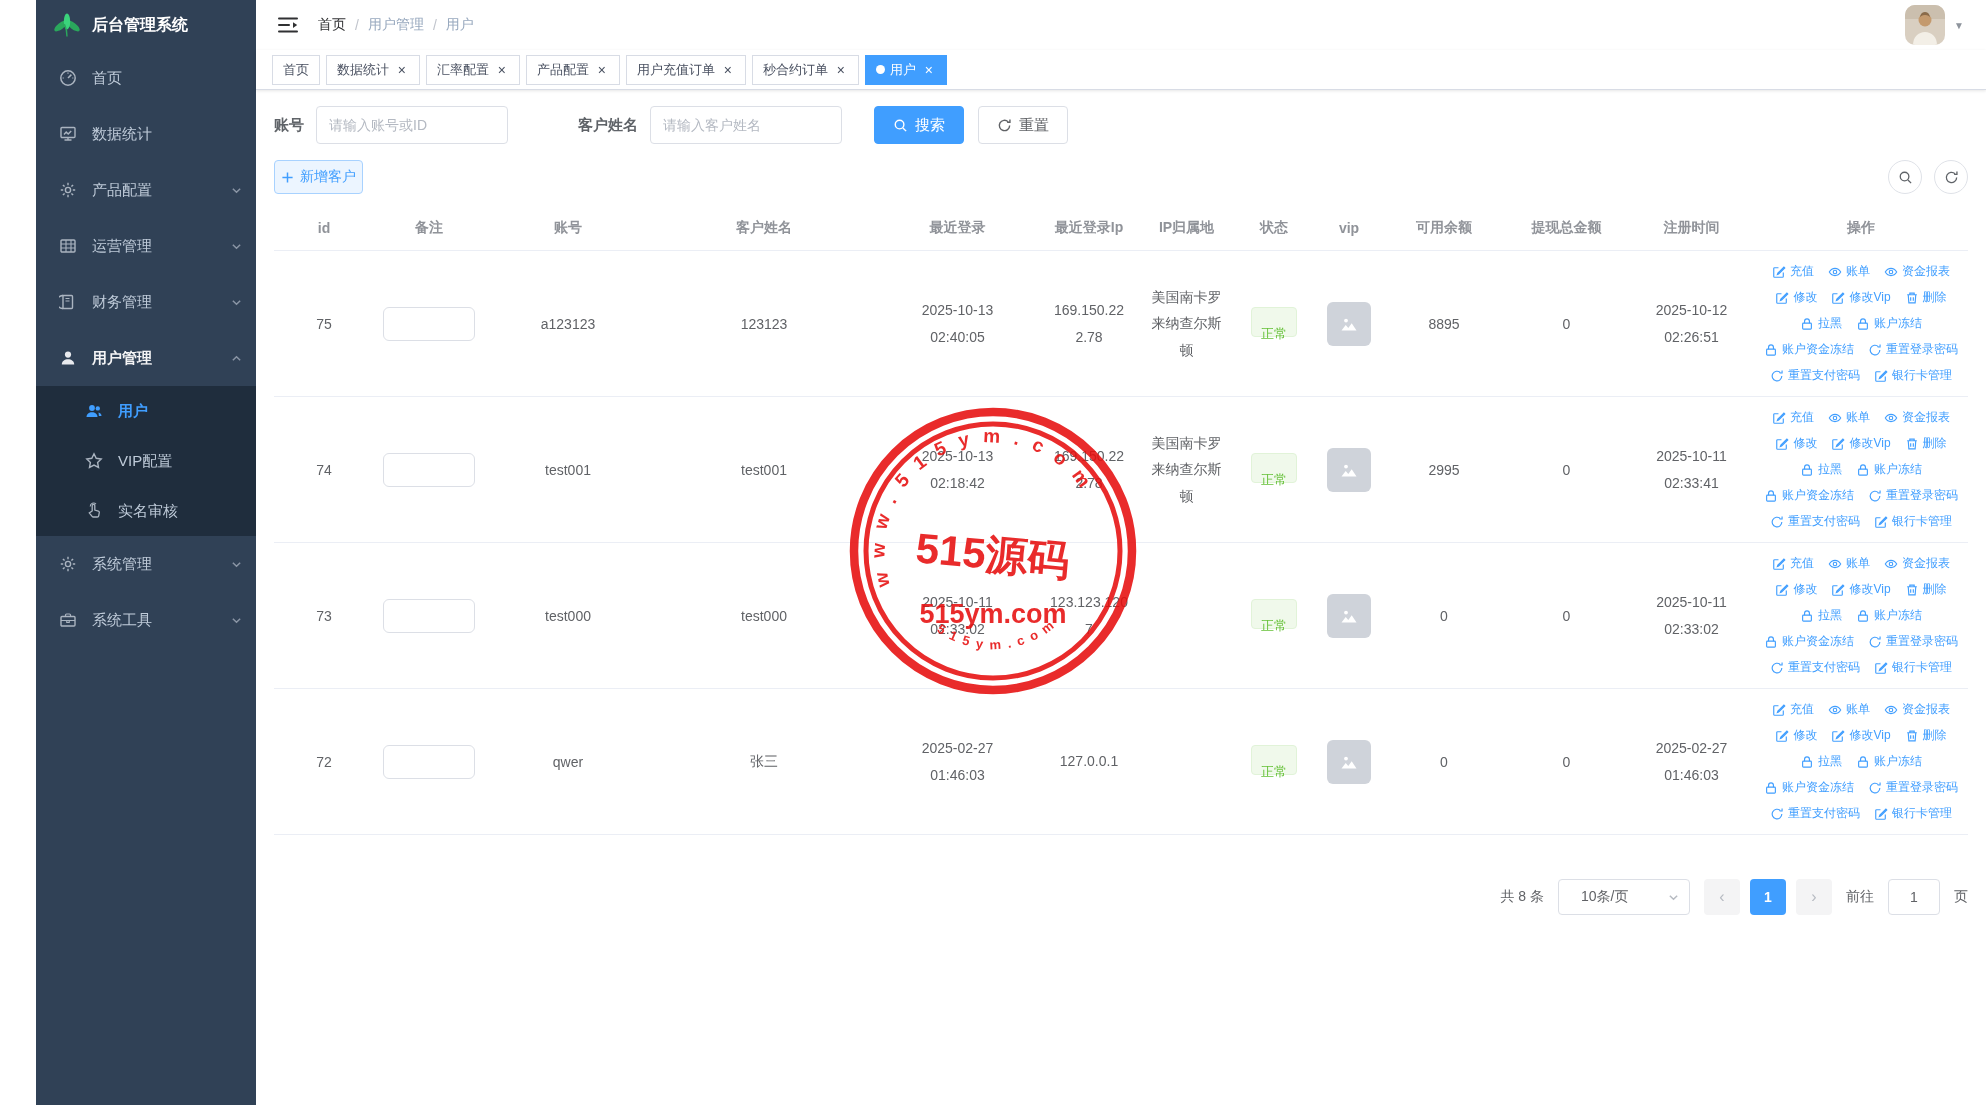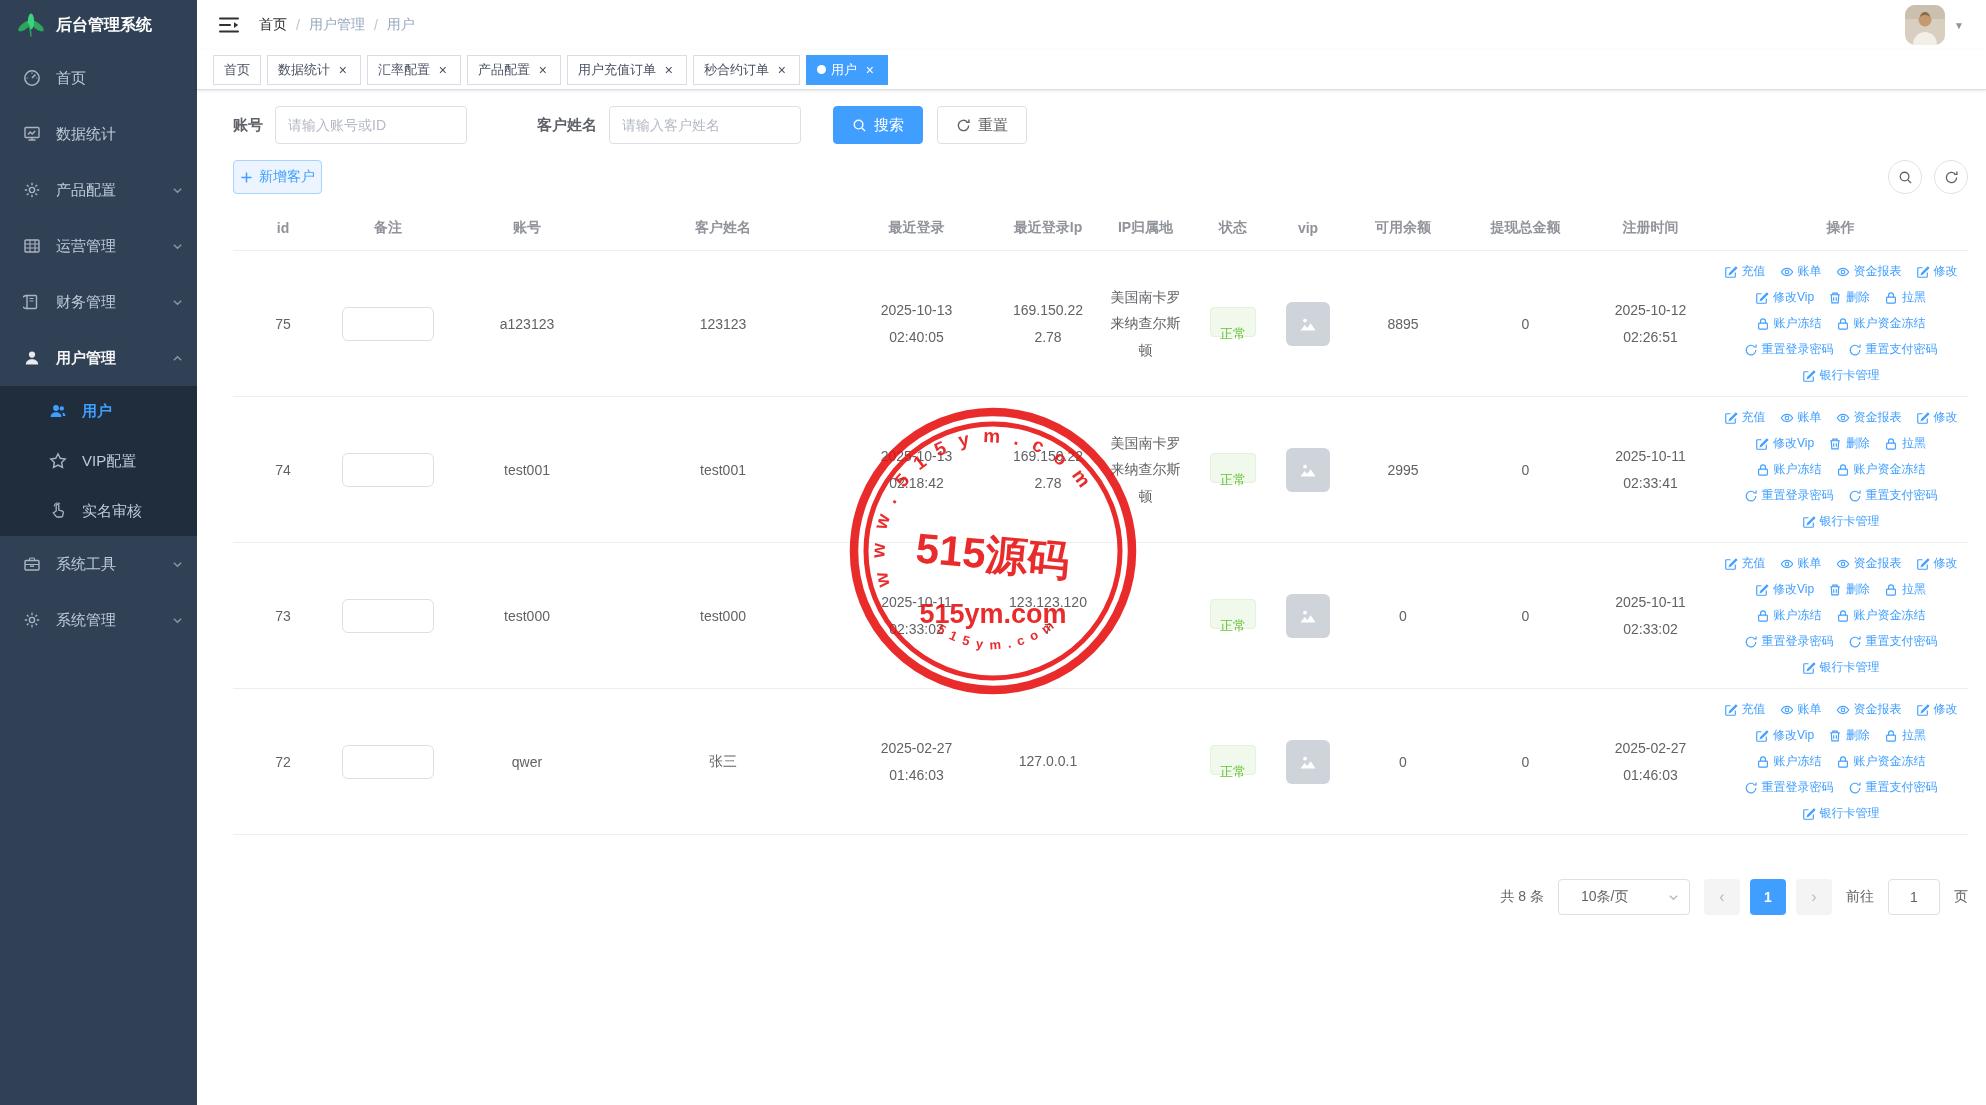--- a/index.html
+++ b/index.html
@@ -1,21 +1,21 @@
 <!DOCTYPE html>
 <html><head>
 <meta charset="utf-8">
 <style>
   * { margin:0; padding:0; box-sizing:border-box; }
   html,body { width:1986px; height:1105px; overflow:hidden; background:#fff;
     font-family:"Liberation Sans", sans-serif; }
   .app { display:flex; width:1986px; height:1105px; }
 
   
-  .sidebar { width:197px; flex-shrink:0; background:#304156; color:#bfcbd9; }
+  .sidebar { width:220px; flex-shrink:0; background:#304156; color:#bfcbd9;margin-left:36px; }
   .logo { height:50px; display:flex; align-items:center; gap:10px; padding-left:16px;
     color:#fff; font-weight:bold; font-size:16px; }
   .menu-item { height:56px; display:flex; align-items:center; padding:0 14px 0 22px;
     font-size:15px; cursor:pointer; color:#bfcbd9; }
   .menu-item .mi-icon { width:20px; height:20px; margin-right:14px; color:#aab4c0;
     display:inline-flex; align-items:center; justify-content:center; }
   .menu-item .chev { margin-left:auto; color:#8a95a5; display:inline-flex; }
   .menu-item.parent-active { color:#f4f4f5; font-weight:bold; }
   .menu-item.parent-active .mi-icon { color:#e8eaee; }
   .submenu { background:#1f2d3d; }
@@ -38,21 +38,21 @@
     box-shadow:0 1px 3px 0 rgba(0,0,0,.10); display:flex; align-items:center;
     padding:0 16px; gap:6px; background:#fff; position:relative; z-index:5; }
   .tab { height:30px; border:1px solid #d8dce5; color:#495060; padding:0 10px;
     font-size:13px; display:inline-flex; align-items:center; gap:5px; background:#fff;
     cursor:pointer; white-space:nowrap; }
   .tab .x { font-size:14px; line-height:1; color:inherit; border-radius:50%;
     width:15px; height:15px; display:inline-flex; align-items:center; justify-content:center; }
   .tab.active { background:#409eff; border-color:#409eff; color:#fff; }
   .tab .dot { width:9px; height:9px; border-radius:50%; background:#fff; display:inline-block; }
 
-  .content { flex:1; padding:0 18px; background:#fff; position:relative;margin-left:18px; }
+  .content { flex:1; padding:0 18px; background:#fff; position:relative; }
 
   
   .search-row { display:flex; align-items:center; padding-top:16px; }
   .search-row label { font-weight:bold; color:#5f6368; font-size:15px; margin-right:12px; }
   .txt-input { width:192px; height:38px; border:1px solid #dcdfe6; border-radius:4px;
     padding:0 12px; font-size:14px; color:#606266; outline:none;
     font-family:"Liberation Sans",sans-serif; }
   .txt-input::placeholder { color:#b4b9c2; }
   .gap-lg { margin-left:70px; }
   .btn { height:38px; border-radius:4px; padding:0 18px; font-size:15px;
@@ -240,40 +240,40 @@
                 <path d="M5.2 4.5a3.4 3.4 0 0 1 5.8-2.4" stroke-width="1.1"></path>
               </svg>
           </span>
           <span class="mi-label">实名审核</span>
         </div>
       </div>
 
       <div class="menu-item">
         <span class="mi-icon">
           <svg width="18" height="18" viewBox="0 0 18 18" fill="none" stroke="currentColor" stroke-width="1.4">
-              <rect x="2" y="5.5" width="14" height="9.5" rx="1"></rect>
-              <path d="M6.5 5.5V4a1 1 0 0 1 1-1h3a1 1 0 0 1 1 1v1.5M2 9.5h14M7.8 9.5v2h2.4v-2" stroke-width="1.2"></path>
-            </svg>
-        </span>
-        <span class="mi-label">系统工具</span>
+              <circle cx="9" cy="9" r="2.6"></circle>
+              <path d="M9 1.8v2.4M9 13.8v2.4M1.8 9h2.4M13.8 9h2.4M3.9 3.9l1.7 1.7M12.4 12.4l1.7 1.7M14.1 3.9l-1.7 1.7M5.6 12.4l-1.7 1.7"></path>
+            </svg>
+        </span>
+        <span class="mi-label">系统管理</span>
         <span class="chev">
             <svg width="11" height="11" viewBox="0 0 12 12" fill="none" stroke="currentColor" stroke-width="1.6">
               <path d="M2 4l4 4 4-4"></path>
             </svg>
           </span>
       </div>
 
       <div class="menu-item">
         <span class="mi-icon">
           <svg width="18" height="18" viewBox="0 0 18 18" fill="none" stroke="currentColor" stroke-width="1.4">
-              <circle cx="9" cy="9" r="2.6"></circle>
-              <path d="M9 1.8v2.4M9 13.8v2.4M1.8 9h2.4M13.8 9h2.4M3.9 3.9l1.7 1.7M12.4 12.4l1.7 1.7M14.1 3.9l-1.7 1.7M5.6 12.4l-1.7 1.7"></path>
-            </svg>
-        </span>
-        <span class="mi-label">系统管理</span>
+              <rect x="2" y="5.5" width="14" height="9.5" rx="1"></rect>
+              <path d="M6.5 5.5V4a1 1 0 0 1 1-1h3a1 1 0 0 1 1 1v1.5M2 9.5h14M7.8 9.5v2h2.4v-2" stroke-width="1.2"></path>
+            </svg>
+        </span>
+        <span class="mi-label">系统工具</span>
         <span class="chev">
             <svg width="11" height="11" viewBox="0 0 12 12" fill="none" stroke="currentColor" stroke-width="1.6">
               <path d="M2 4l4 4 4-4"></path>
             </svg>
           </span>
       </div>
     </nav>
   </aside>
 
   <div class="main">

